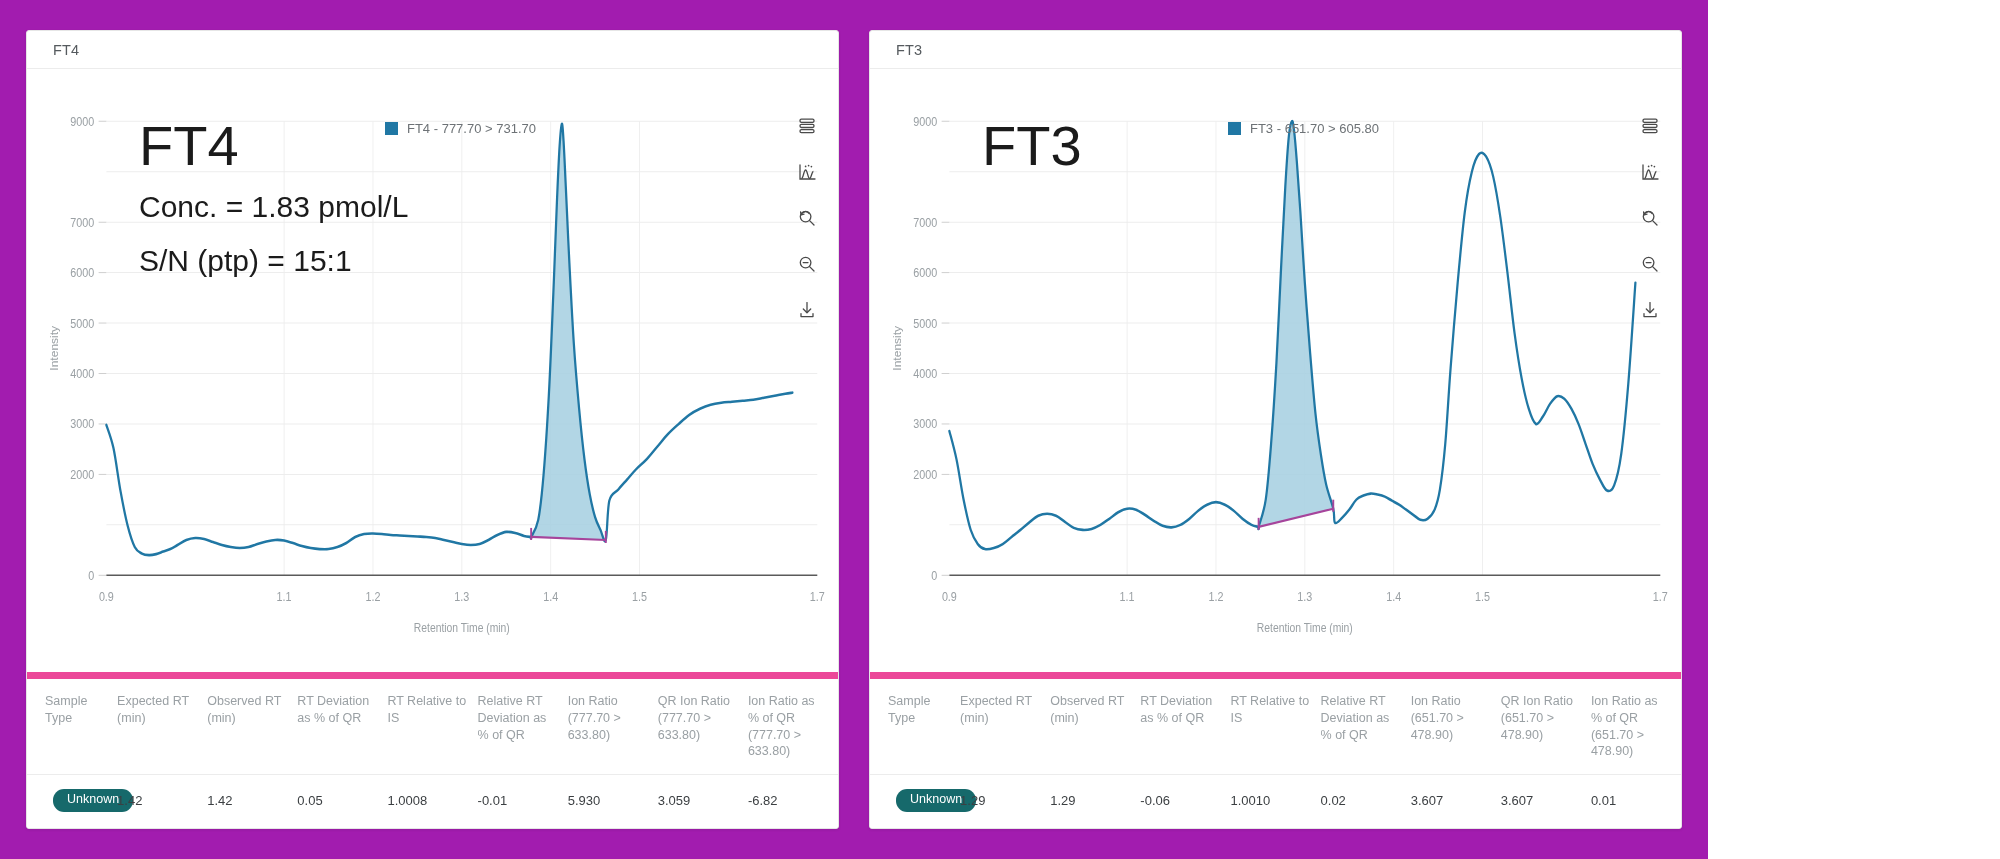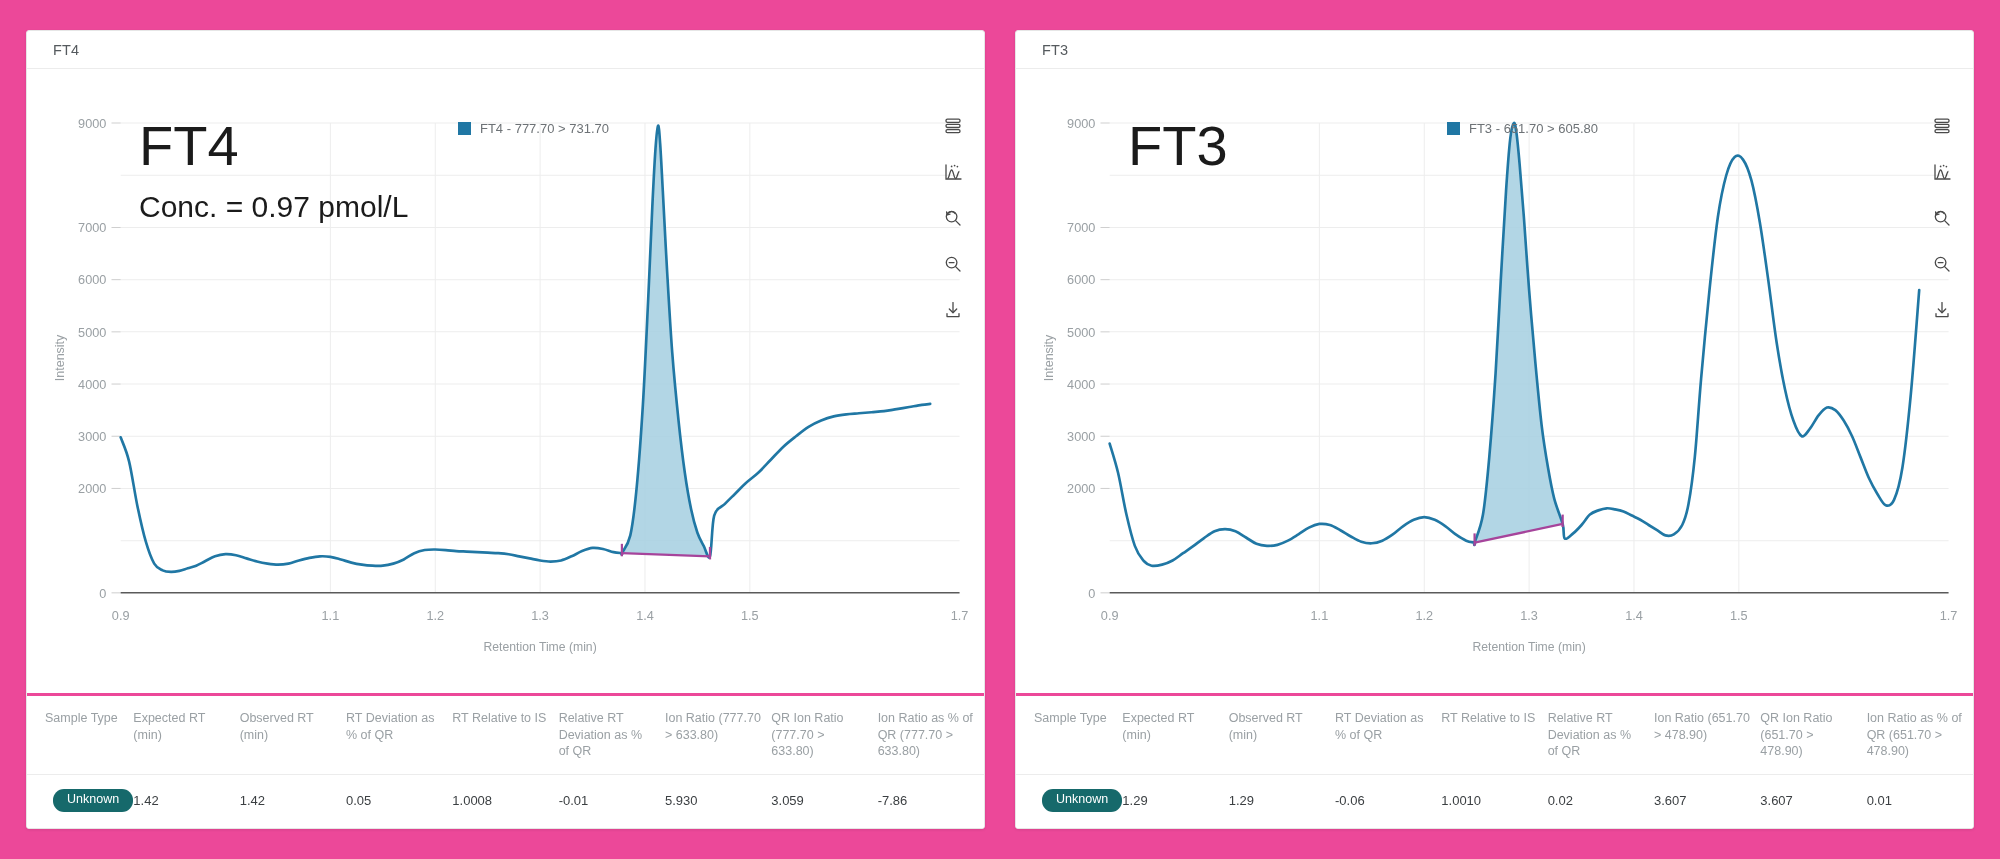--- a/index.html
+++ b/index.html
@@ -4,22 +4,22 @@
 <style>
   html, body {
     margin: 0; padding: 0;
     width: 2000px; height: 859px;
     background: #ffffff;
     font-family: "Liberation Sans", sans-serif;
     overflow: hidden;
   }
   .stage {
     position: relative;
-    width: 2000px; height: 859px;
-    background: #ec4899;
+    width: 1708px; height: 859px;
+    background: #a21caf;
     display: flex;
     gap: 30px;
     padding: 30px 26px;
     box-sizing: border-box;
   }
   .panel {
     position: relative;
     flex: 1 1 0;
     background: #ffffff;
     border: 1px solid #e6e6e6;
@@ -118,21 +118,21 @@
     font-size: 30px;
     color: #1b1b1b;
     line-height: 1.0;
     margin: 0 0 24px 0;
     font-weight: 400;
     white-space: nowrap;
   }
 
   
   .table-zone {
-    border-top: 3px solid #ec4899;
+    border-top: 7px solid #ec4899;
     padding: 0;
     background: #fff;
   }
   table.meta {
     width: 100%;
     border-collapse: collapse;
     table-layout: fixed;
   }
   table.meta th {
     font-weight: 400;
@@ -179,21 +179,22 @@
 
       <div class="legend">
         <div class="legend-inner">
           <span class="legend-swatch"></span>
           <span class="legend-label">FT4 - 777.70 &gt; 731.70</span>
         </div>
       </div>
 
       <div class="overlay">
         <div class="ov-title">FT4</div>
-        <div class="ov-line">Conc. = 0.97 pmol/L</div>
+        <div class="ov-line">Conc. = 1.83 pmol/L</div>
+        <div class="ov-line">S/N (ptp) = 15:1</div>
       </div>
 
       <div class="toolbar">
         <div class="tool-btn">
           <svg width="20" height="20" viewBox="0 0 20 20" fill="none" stroke="#4a4a4a" stroke-width="1.3">
             <rect x="3" y="3.2" width="14" height="3.1" rx="1.4"></rect>
             <rect x="3" y="8.4" width="14" height="3.1" rx="1.4"></rect>
             <rect x="3" y="13.6" width="14" height="3.1" rx="1.4"></rect>
           </svg>
         </div>
@@ -300,21 +301,21 @@
         <tbody>
           <tr>
             <td><span class="badge">Unknown</span></td>
             <td>1.42</td>
             <td>1.42</td>
             <td>0.05</td>
             <td>1.0008</td>
             <td>-0.01</td>
             <td>5.930</td>
             <td>3.059</td>
-            <td>-7.86</td>
+            <td>-6.82</td>
           </tr>
         </tbody>
       </table>
     </div>
   </div>
 
   <div class="panel">
     <div class="panel-header">
       <span class="panel-title">FT3</span>
     </div>

